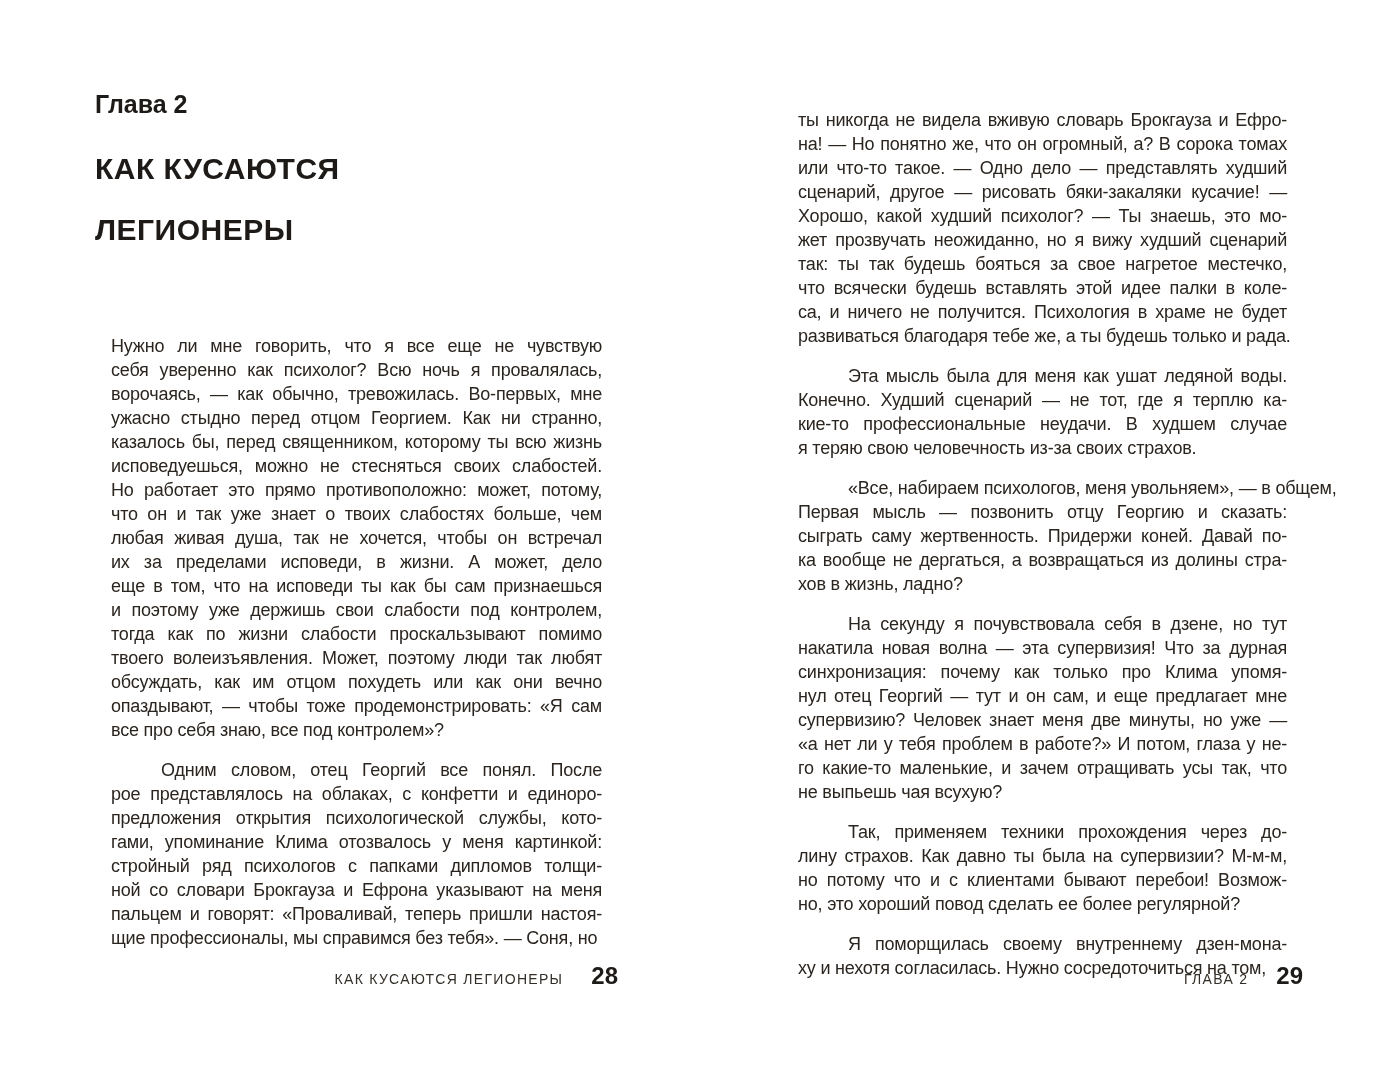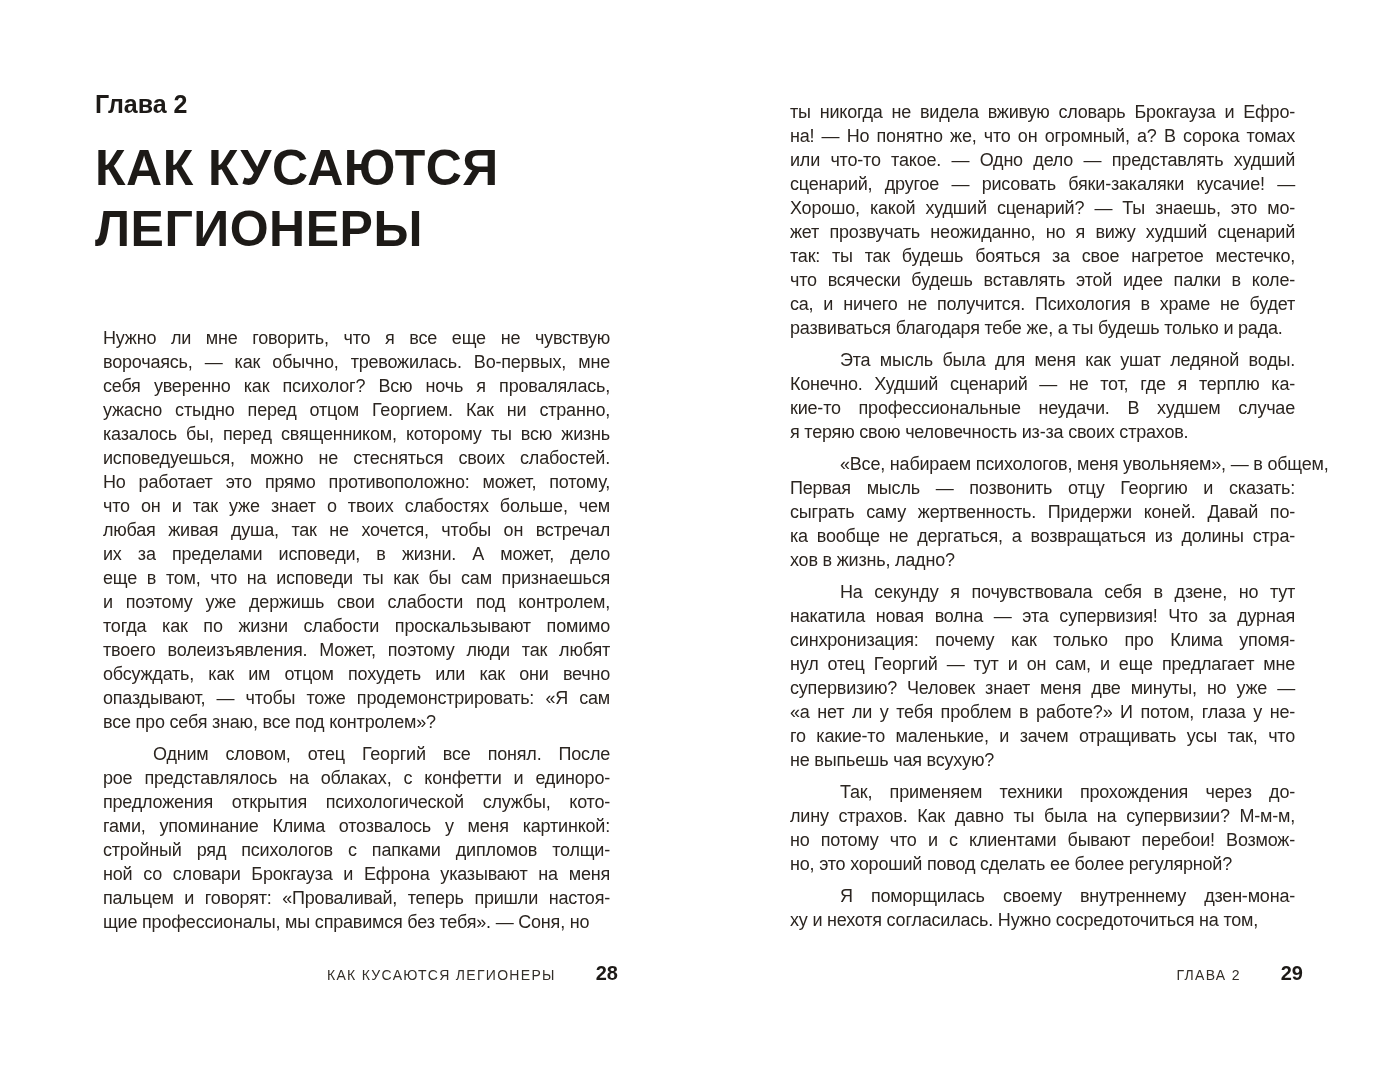--- a/index.html
+++ b/index.html
@@ -23,40 +23,40 @@
   .chapter-label {
     position: absolute;
     top: 82px; left: 0;
     font-size: 25px;
     font-weight: bold;
     color: #1d1a17;
   }
   .chapter-title {
     position: absolute;
     top: 130px; left: 0;
-    font-size: 50px;
+    font-size: 30px;
     line-height: 61px;
     font-weight: bold;
     letter-spacing: 0.5px;
     color: #1d1a17;
     white-space: pre-line;
   }
 
   .body-text {
     position: absolute;
     left: 0; right: 0;
     font-size: 18px;
     line-height: 24px;
     letter-spacing: -0.2px;
     color: #2b2520;
   }
   .page-left  .body-text { top: 310px; }
   .page-right .body-text { top: 84px; }
 
-  .paragraph { margin: 8px; }
+  .paragraph { margin: 16px; }
   .line {
     height: 24px;
     text-align: justify;
     text-align-last: justify;
     white-space: nowrap;
   }
   .line.last { text-align-last: left; }
   .paragraph.indented .line:first-child { padding-left: 50px; }
 
   .footer {
@@ -65,40 +65,40 @@
     display: flex;
     justify-content: flex-end;
     align-items: baseline;
     color: #332e28;
   }
   .running-head {
     font-size: 14px;
     letter-spacing: 1.3px;
   }
   .page-number {
-    font-size: 20px;
+    font-size: 24px;
     font-weight: bold;
-    margin-left: 40px;
+    margin-left: 28px;
     color: #1d1a17;
   }
 </style>
 </head>
 <body>
 
 <div class="spread">
 
   <div class="page page-left">
     <div class="chapter-label">Глава 2</div>
     <h1 class="chapter-title">КАК КУСАЮТСЯ
 ЛЕГИОНЕРЫ</h1>
     <div class="body-text">
         <div class="paragraph">
           <div class="line">Нужно ли мне говорить, что я все еще не чувствую</div>
+          <div class="line">себя уверенно как психолог? Всю ночь я провалялась,</div>
           <div class="line">ворочаясь, — как обычно, тревожилась. Во-первых, мне</div>
-          <div class="line">себя уверенно как психолог? Всю ночь я провалялась,</div>
           <div class="line">ужасно стыдно перед отцом Георгием. Как ни странно,</div>
           <div class="line">казалось бы, перед священником, которому ты всю жизнь</div>
           <div class="line">исповедуешься, можно не стесняться своих слабостей.</div>
           <div class="line">Но работает это прямо противоположно: может, потому,</div>
           <div class="line">что он и так уже знает о твоих слабостях больше, чем</div>
           <div class="line">любая живая душа, так не хочется, чтобы он встречал</div>
           <div class="line">их за пределами исповеди, в жизни. А может, дело</div>
           <div class="line">еще в том, что на исповеди ты как бы сам признаешься</div>
           <div class="line">и поэтому уже держишь свои слабости под контролем,</div>
           <div class="line">тогда как по жизни слабости проскальзывают помимо</div>
@@ -124,21 +124,21 @@
     </div>
   </div>
 
   <div class="page page-right">
     <div class="body-text">
         <div class="paragraph">
           <div class="line">ты никогда не видела вживую словарь Брокгауза и Ефро-</div>
           <div class="line">на! — Но понятно же, что он огромный, а? В сорока томах</div>
           <div class="line">или что-то такое. — Одно дело — представлять худший</div>
           <div class="line">сценарий, другое — рисовать бяки-закаляки кусачие! —</div>
-          <div class="line">Хорошо, какой худший сценарий? — Ты знаешь, это мо-</div>
+          <div class="line">Хорошо, какой худший психолог? — Ты знаешь, это мо-</div>
           <div class="line">жет прозвучать неожиданно, но я вижу худший сценарий</div>
           <div class="line">так: ты так будешь бояться за свое нагретое местечко,</div>
           <div class="line">что всячески будешь вставлять этой идее палки в коле-</div>
           <div class="line">са, и ничего не получится. Психология в храме не будет</div>
           <div class="line last">развиваться благодаря тебе же, а ты будешь только и рада.</div>
         </div>
         <div class="paragraph indented">
           <div class="line">Эта мысль была для меня как ушат ледяной воды.</div>
           <div class="line">Конечно. Худший сценарий — не тот, где я терплю ка-</div>
           <div class="line">кие-то профессиональные неудачи. В худшем случае</div>

